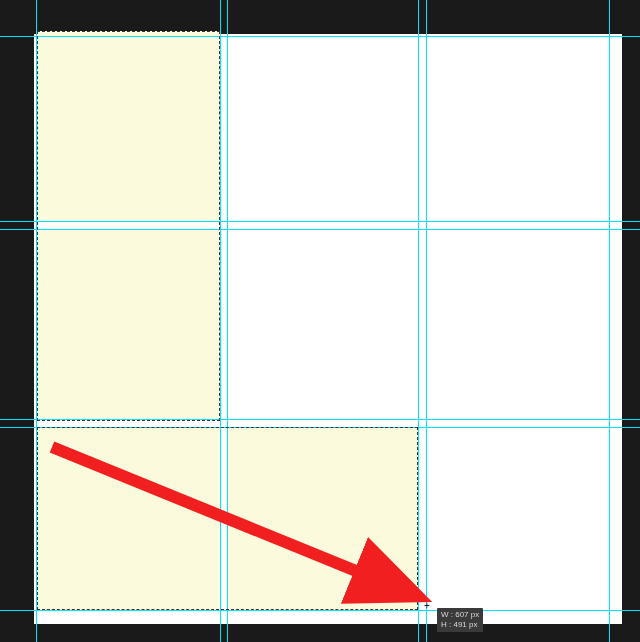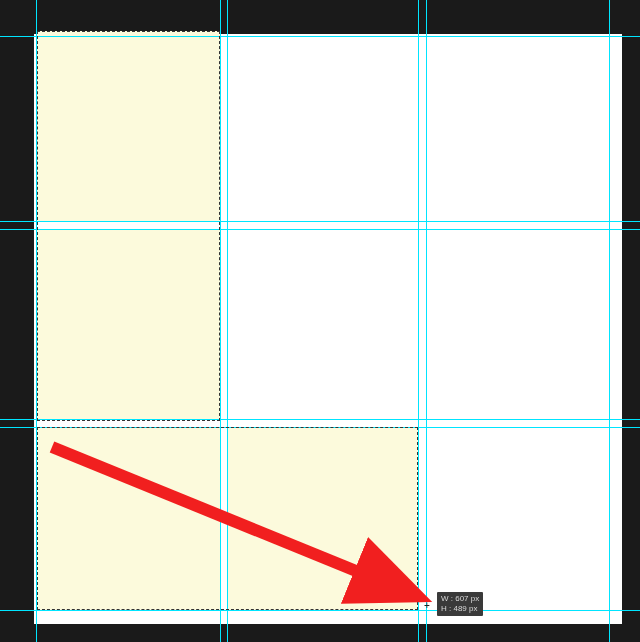--- a/index.html
+++ b/index.html
@@ -57,20 +57,21 @@
     
     .tooltip {
       position: absolute;
       background: #3a3a3a;
       color: #d8d8d8;
       font-size: 8px;
       line-height: 1.25;
       padding: 2px 4px 2px 4px;
       white-space: nowrap;
       border-radius: 1px;
+      margin-top: 16px;
     }
     .tooltip .line { display: block; }
     .cursor-cross {
       position: absolute;
       font-size: 10px;
       color: #222;
       pointer-events: none;
     }
   </style>
 </head>
@@ -108,14 +109,14 @@
       <polygon points="0 0, 7 3, 0 6" fill="#f11f1f"></polygon>
     </marker>
   </defs>
   <line x1="52" y1="447" x2="410" y2="593" stroke="#f11f1f" stroke-width="12" marker-end="url(#arrowhead)"></line>
 </svg>
 
 <span class="cursor-cross" style="left:424px;top:600px;">+</span>
 
 <div class="tooltip" style="left:437px;top:592px;">
   <span class="line">W : 607 px</span>
-  <span class="line">H : 489 px</span>
+  <span class="line">H : 491 px</span>
 </div>
 
 </body></html>

